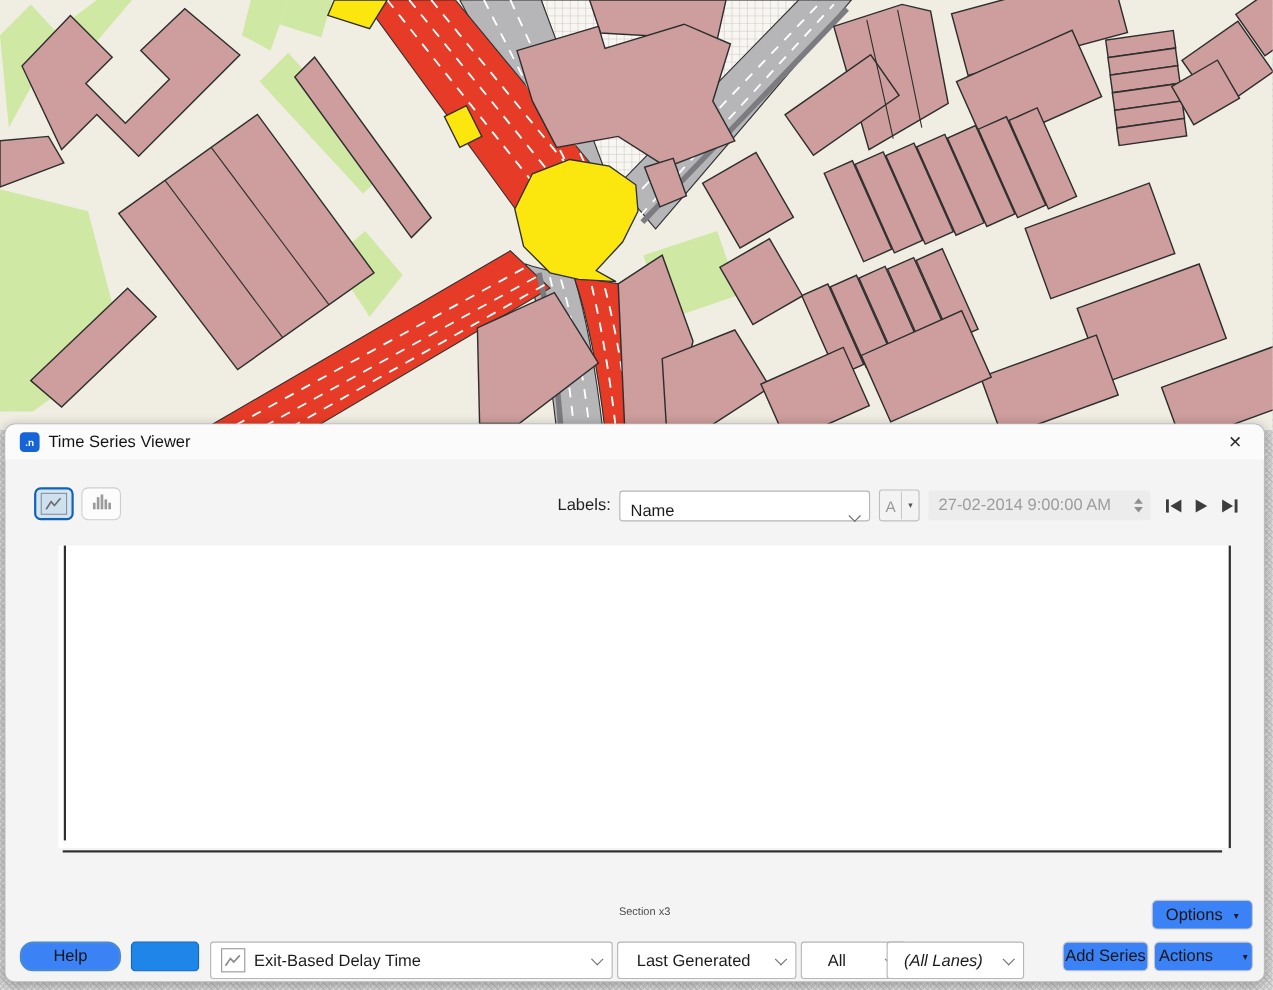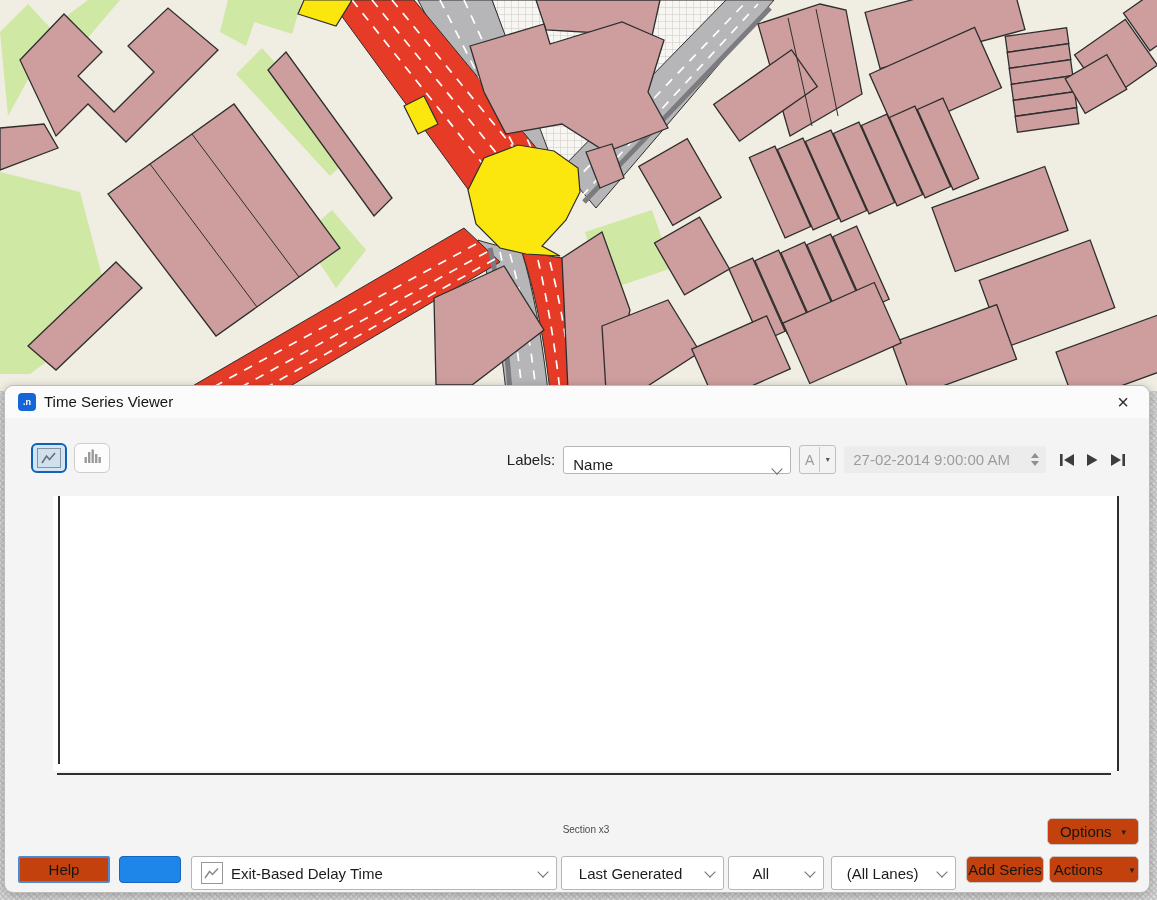--- a/index.html
+++ b/index.html
@@ -52,31 +52,31 @@
 
   .playback{display:flex;align-items:center;gap:5px;margin-left:3px}
   .pbtn{width:20px;height:18px;display:flex;align-items:center;justify-content:center}
 
   .plot{position:absolute;left:48px;top:110px;width:1066px;height:275px;background:#fff}
   .plot .yaxis{position:absolute;left:5px;top:0;bottom:7px;width:2px;background:#2e2e2e}
   .plot .redge{position:absolute;right:0;top:0;bottom:0;width:2px;background:#2e2e2e}
   .xaxis{position:absolute;left:52px;top:387px;width:1054px;height:2px;background:#2e2e2e}
   .axis-label{position:absolute;left:48px;top:438px;width:1066px;text-align:center;font-size:10px;color:#4c4c4c}
 
-  .btn{position:absolute;height:27px;background:#c2410c;border:1px solid #c6c6c6;border-radius:5px;
+  .btn{position:absolute;height:27px;background:#3b82f6;border:1px solid #c6c6c6;border-radius:5px;
     font-size:15px;color:#161616;display:flex;align-items:center;justify-content:center;box-sizing:border-box}
   .row{top:470px}
-  .help{left:13px;width:92px;border:2px solid #4a8ad4;border-radius:2px}
+  .help{left:13px;width:92px;border:2px solid #4a8ad4;border-radius:12px}
   .swatch{left:114px;width:62px;background:#1d86e8;border:1px solid #1565c0;border-radius:4px}
   .ccombo{position:absolute;top:470px;height:27px;background:#fff;border:1px solid #b6b6b6;border-radius:3px;
     display:flex;align-items:center;padding:16px 9px;font-size:15px;color:#1c1c1c;box-sizing:border-box;gap:8px}
   .series-combo{left:186px;width:366px}
   .lastgen-combo{left:556px;width:163px;justify-content:flex-start}
   .all-combo{left:723px;width:96px}
-  .lanes-combo{left:826px;width:125px;}
+  .lanes-combo{left:801px;width:125px;font-style:italic}
   .center-lbl{margin:0 auto}
   .addseries{left:961px;width:78px}
   .options{right:10px;top:432px;width:92px;gap:10px}
   .actions{right:10px;top:470px;width:90px;gap:27px}
   .tri{font-size:9px;color:#1d1d1d}
   .mini-chart{width:20px;height:20px;border:1px solid #979797;background:#fff;display:flex;align-items:center;justify-content:center;flex:0 0 auto}
 </style>
 </head>
 <body>
 

